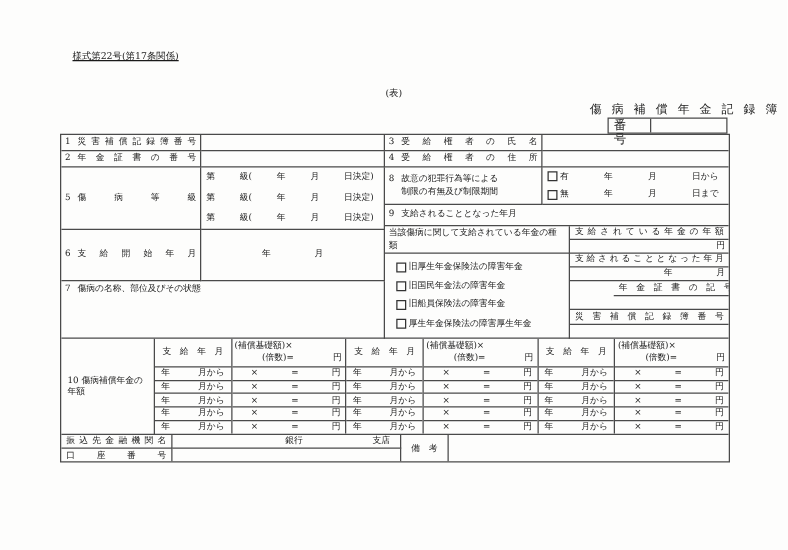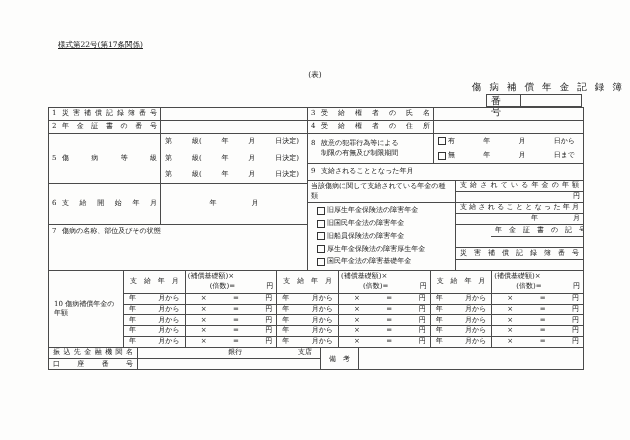--- a/index.html
+++ b/index.html
@@ -197,24 +197,20 @@
           <span>旧国民年金法の障害年金</span>
         </div>
       <div class="cbitem">
           <span class="cb"></span>
           <span>旧船員保険法の障害年金</span>
         </div>
       <div class="cbitem">
           <span class="cb"></span>
           <span>厚生年金保険法の障害厚生年金</span>
         </div>
-      <div class="cbitem">
-          <span class="cb"></span>
-          <span>国民年金法の障害基礎年金</span>
-        </div>
     </div>
 
     <div class="cell bb" style="left:407px;top:73px;width:127px;height:11px;">
         <div class="jstfull">支給されている年金の年額</div>
       </div>
     <div class="cell bb vright" style="left:407px;top:84px;width:127px;height:11px;">円</div>
     <div class="cell bb" style="left:407px;top:95px;width:127px;height:11px;">
         <div class="jstfull">支給されることとなった年月</div>
       </div>
     <div class="cell bb vright" style="left:407px;top:106px;width:127px;height:11px;">年　　　　　月</div>

